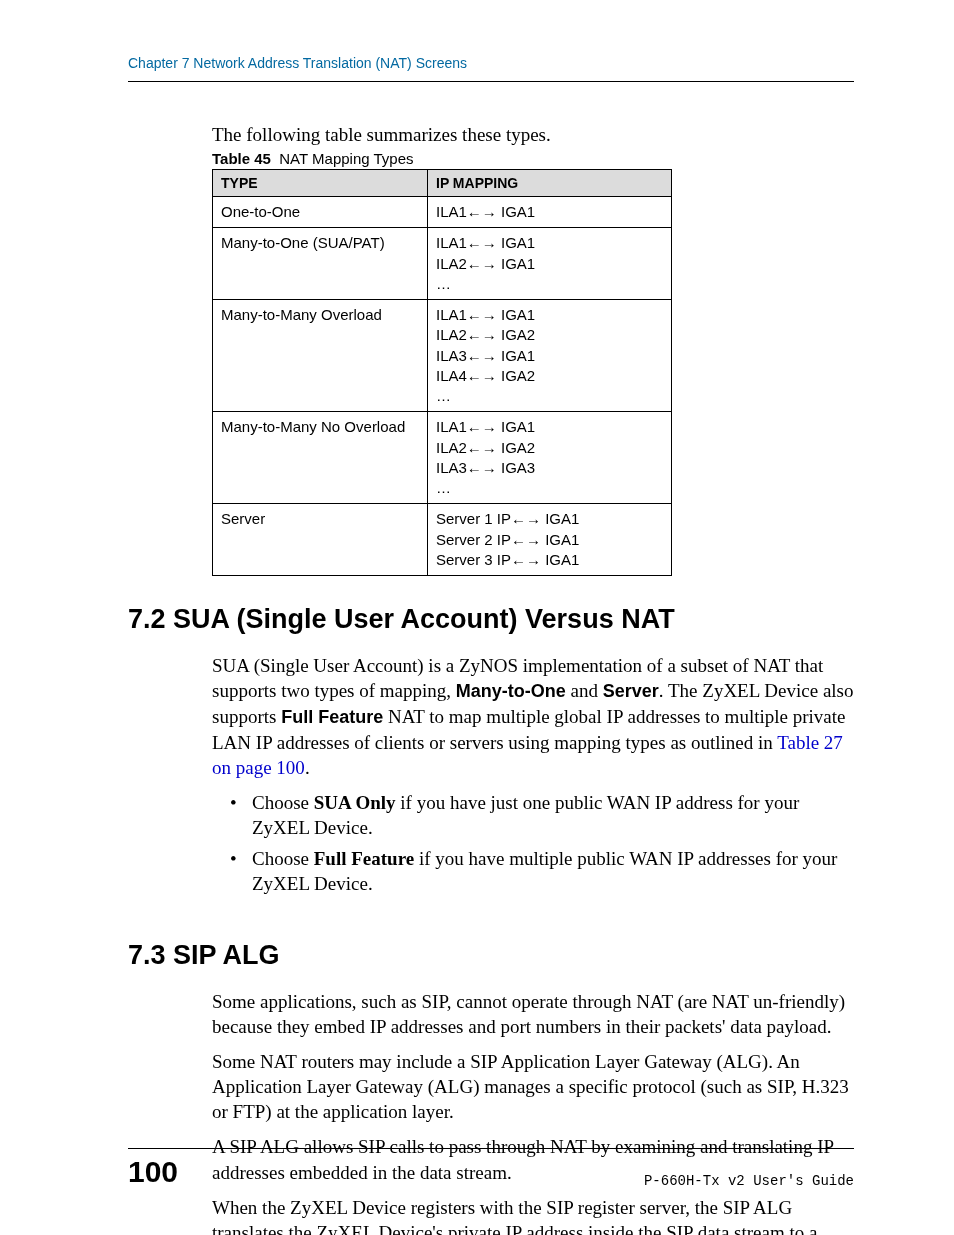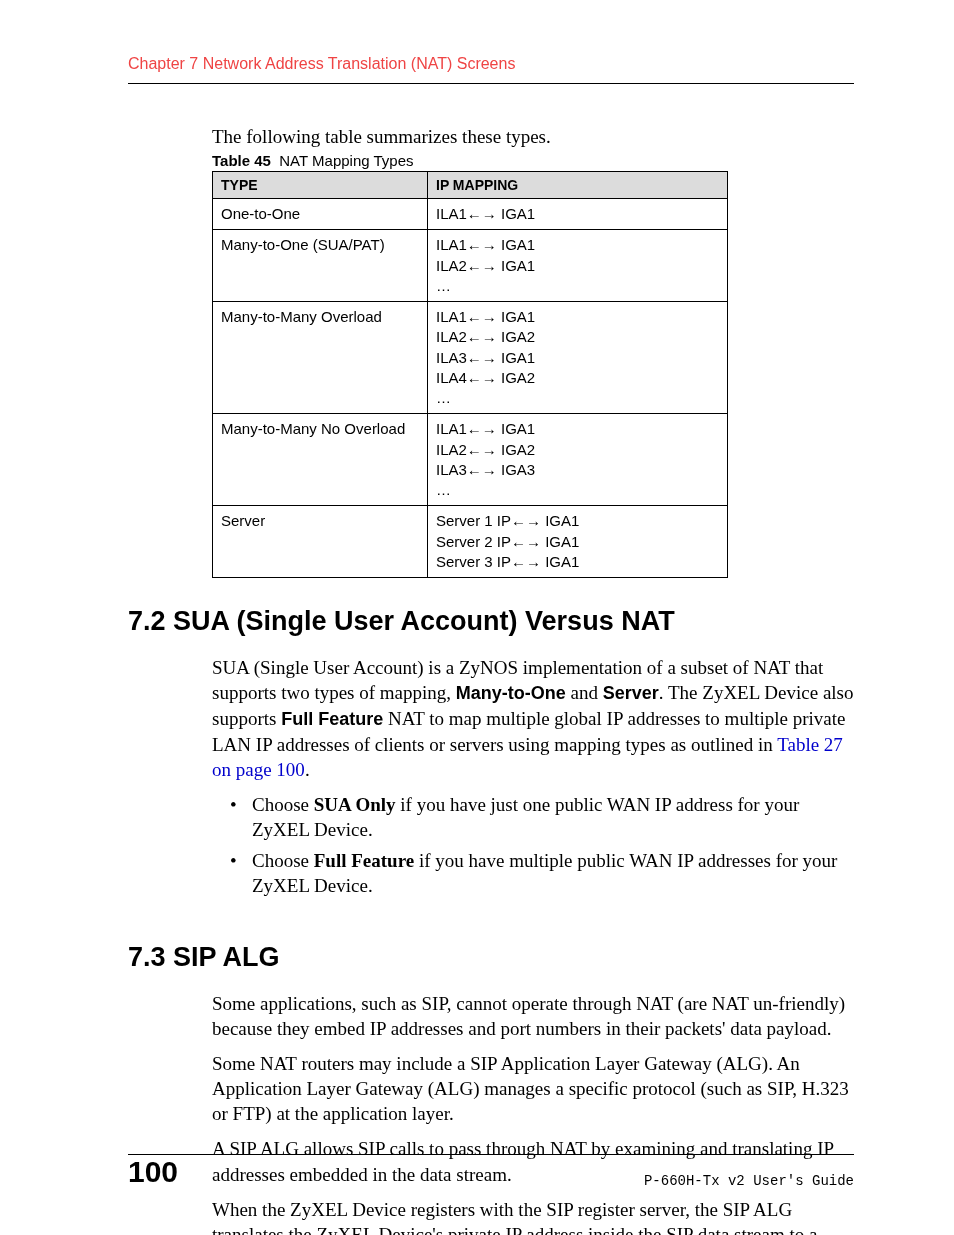--- a/index.html
+++ b/index.html
@@ -12,37 +12,37 @@
     color: #000;
     position: relative;
     background: #fff;
   }
   .page {
     padding: 55px 100px 0 128px;
     box-sizing: border-box;
   }
   .running-head {
     font-family: Arial, Helvetica, sans-serif;
-    font-size: 16px;
-    color: #ef4444;
+    font-size: 14px;
+    color: #0369a1;
     padding-bottom: 10px;
     border-bottom: 1px solid #000;
     margin-bottom: 42px;
   }
   .indent-block { margin-left: 84px; }
   .intro-line { margin: 0 0 4px 0; font-size: 19px; }
   .table-caption {
     font-family: Arial, Helvetica, sans-serif;
     font-size: 15px;
     margin: 0 0 2px 0;
   }
   .table-caption .bold { font-weight: bold; }
   table.nat {
     border-collapse: collapse;
-    width: 516px;
+    width: 460px;
     font-family: Arial, Helvetica, sans-serif;
     font-size: 15px;
   }
   table.nat th, table.nat td {
     border: 1px solid #000;
     text-align: left;
     vertical-align: top;
     padding: 5px 8px 5px 8px;
   }
   table.nat th {
@@ -84,21 +84,21 @@
     left: -22px;
     top: 0;
   }
   .serif-bold { font-weight: bold; }
   .footer {
     position: absolute;
     bottom: 46px;
     left: 128px;
     right: 100px;
     border-top: 1px solid #000;
-    padding-top: 0;
+    padding-top: 6px;
     display: flex;
     justify-content: space-between;
     align-items: flex-end;
   }
   .page-num {
     font-family: Arial, Helvetica, sans-serif;
     font-weight: bold;
     font-size: 30px;
   }
   .guide-name {

